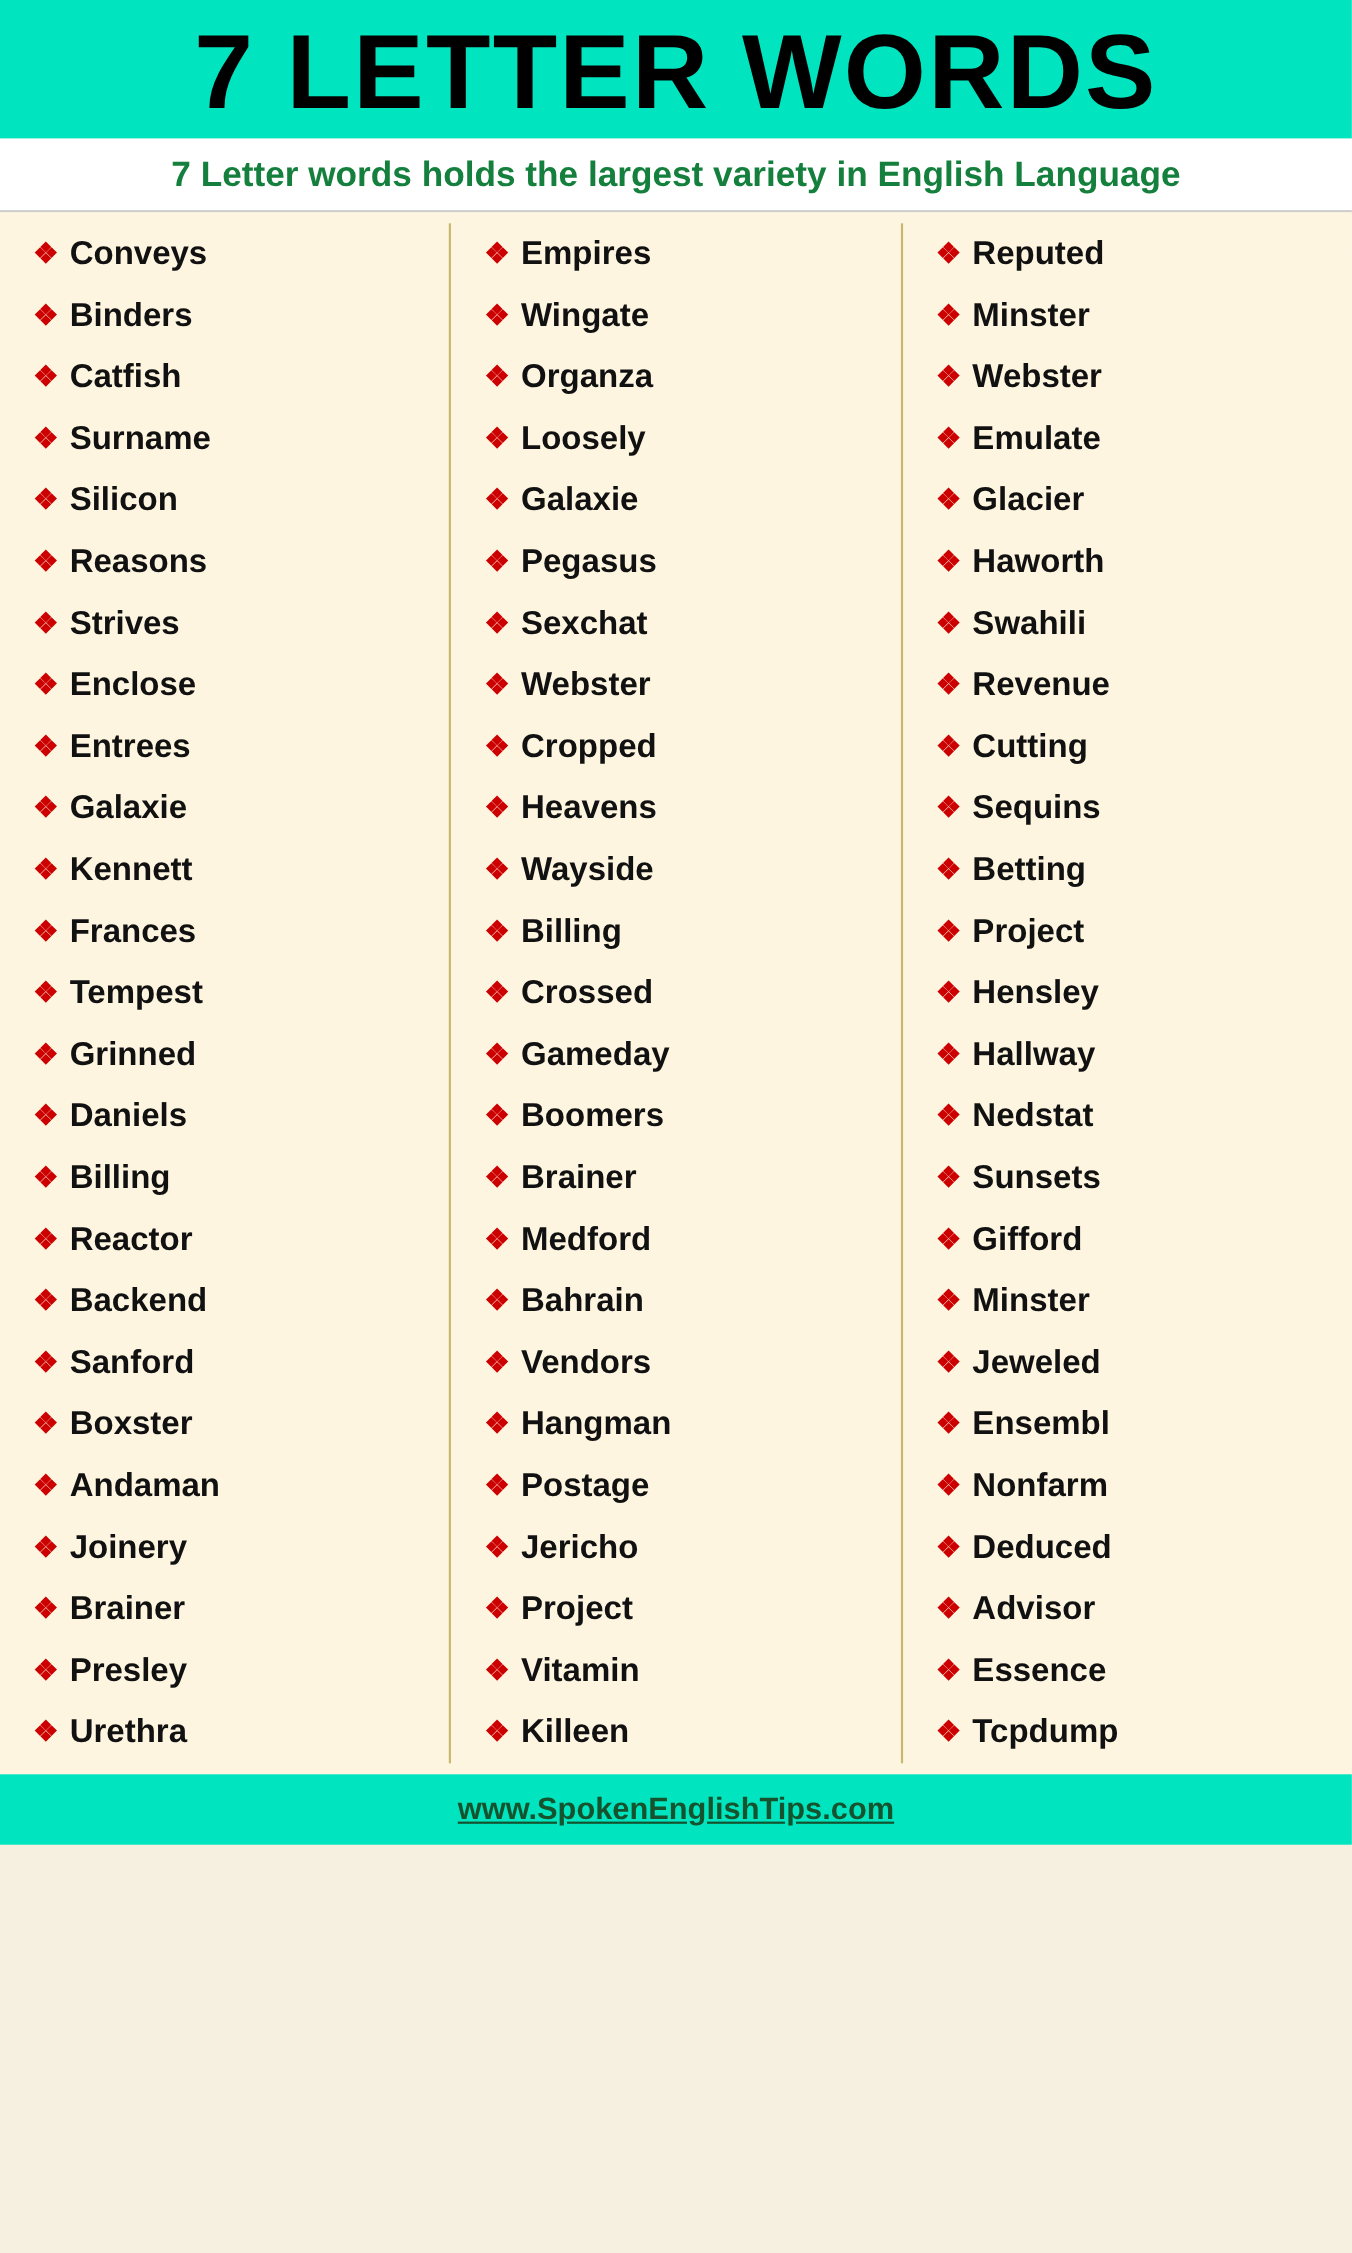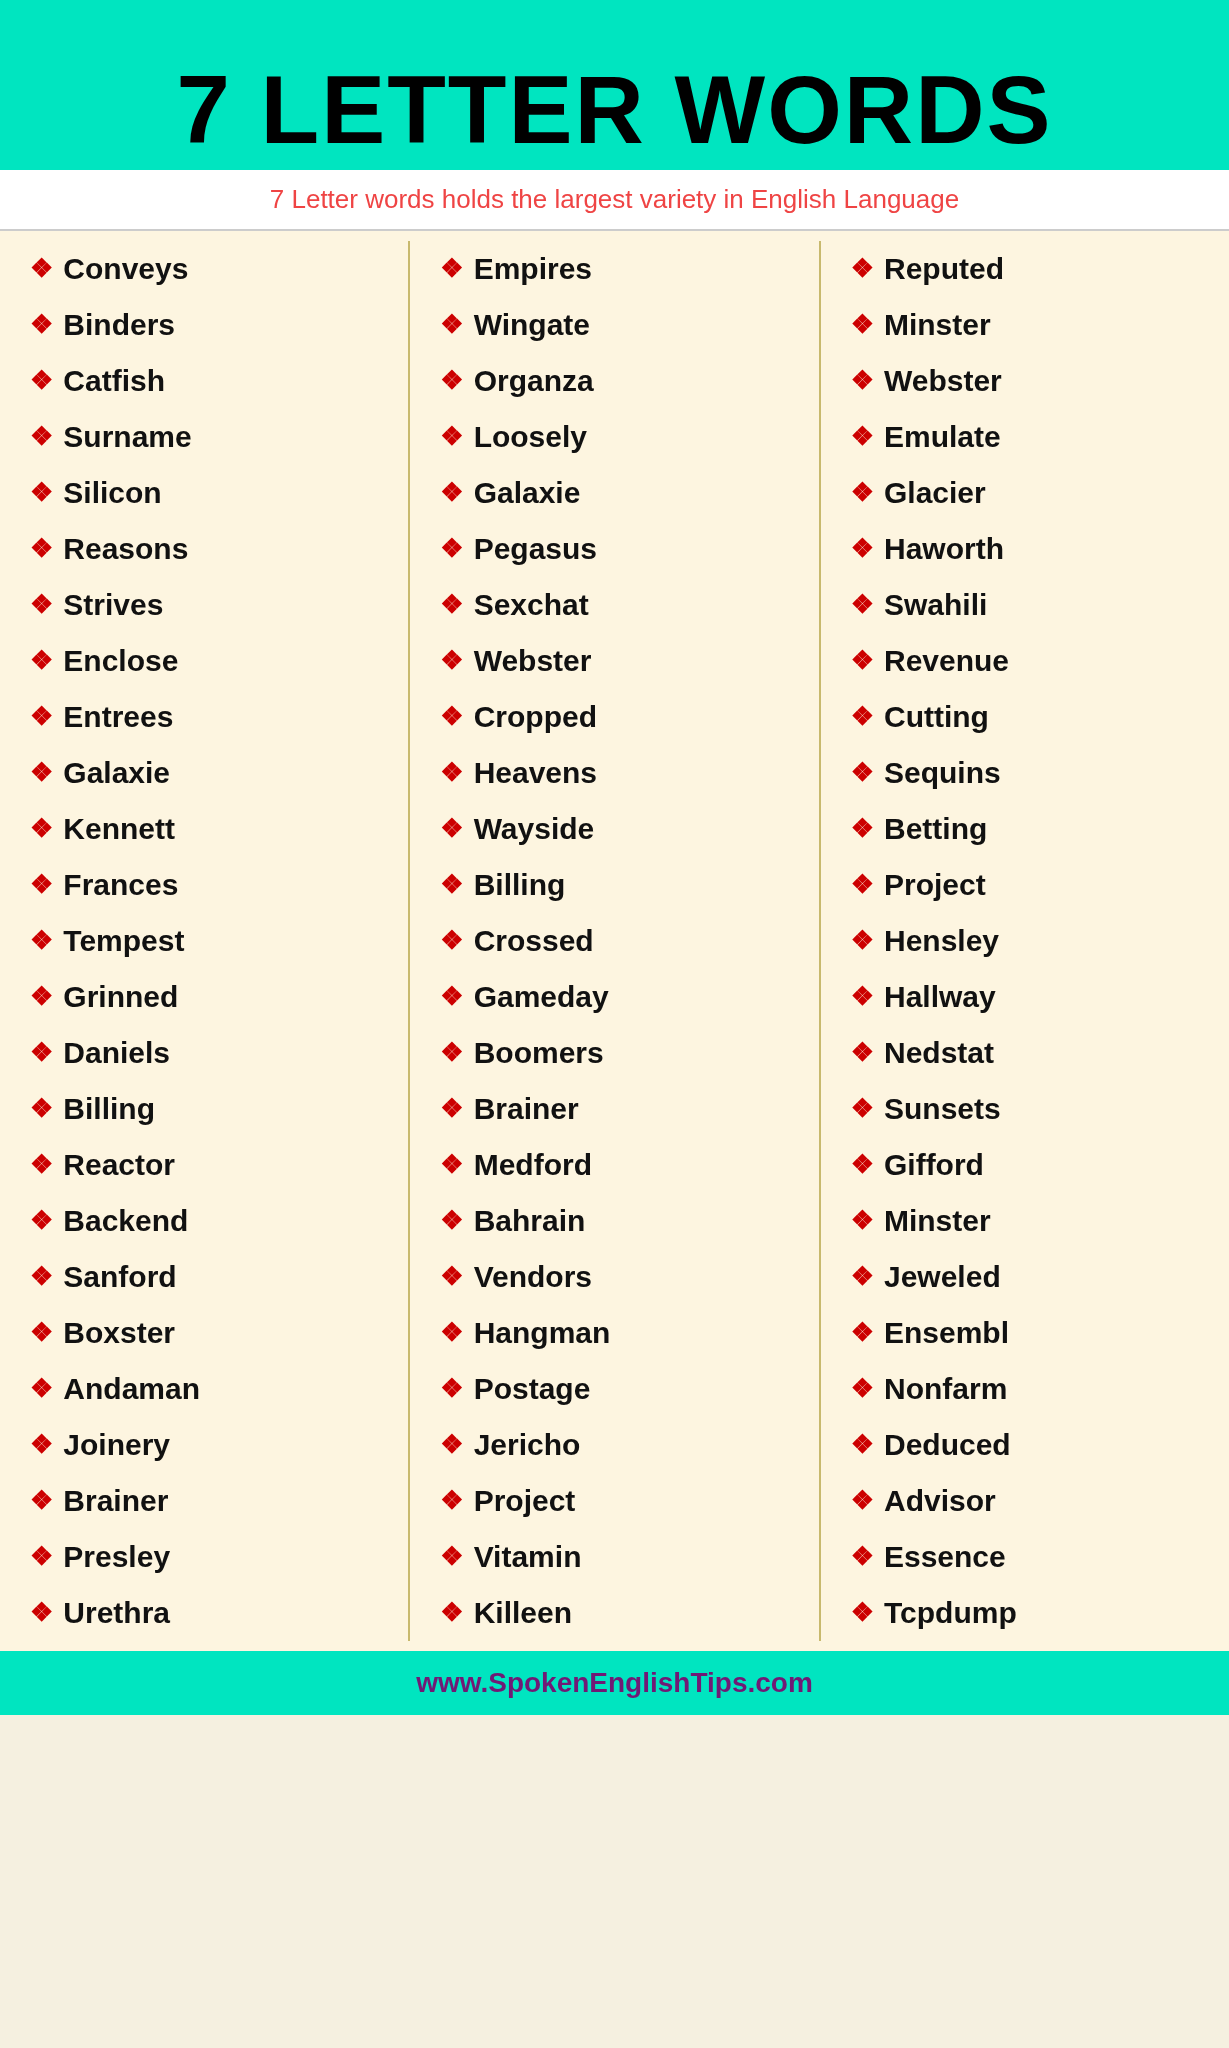--- a/index.html
+++ b/index.html
@@ -13,32 +13,31 @@
       background: #00e5c0;
       text-align: center;
       padding: 18px 10px 12px;
     }
     .header-title {
       font-size: 96px;
       font-weight: 900;
       color: #000;
       line-height: 1;
       letter-spacing: 2px;
-      margin-top: 44px;
     }
     .subtitle-bar {
       background: #fff;
       text-align: center;
       padding: 14px 10px;
       border-bottom: 2px solid #ccc;
     }
     .subtitle-text {
-      font-size: 26px;
-      color: #ef4444;
-      font-weight: 400;
+      font-size: 32px;
+      color: #15803d;
+      font-weight: 700;
     }
     .content {
       display: flex;
       flex-direction: row;
       padding: 10px 0;
       background: #fdf5e0;
     }
     .col {
       flex: 1;
       padding: 0 10px;
@@ -62,21 +61,22 @@
       font-size: 26px;
       flex-shrink: 0;
     }
     .footer {
       background: #00e5c0;
       text-align: center;
       padding: 16px 10px;
     }
     .footer-link {
       font-size: 28px;
-      color: #701a75;
+      color: #14532d;
+      text-decoration: underline;
       font-weight: 600;
     }
   </style>
 </head>
 <body>
 
 <div class="header">
   <div class="header-title">7 LETTER WORDS</div>
 </div>
 <div class="subtitle-bar">

